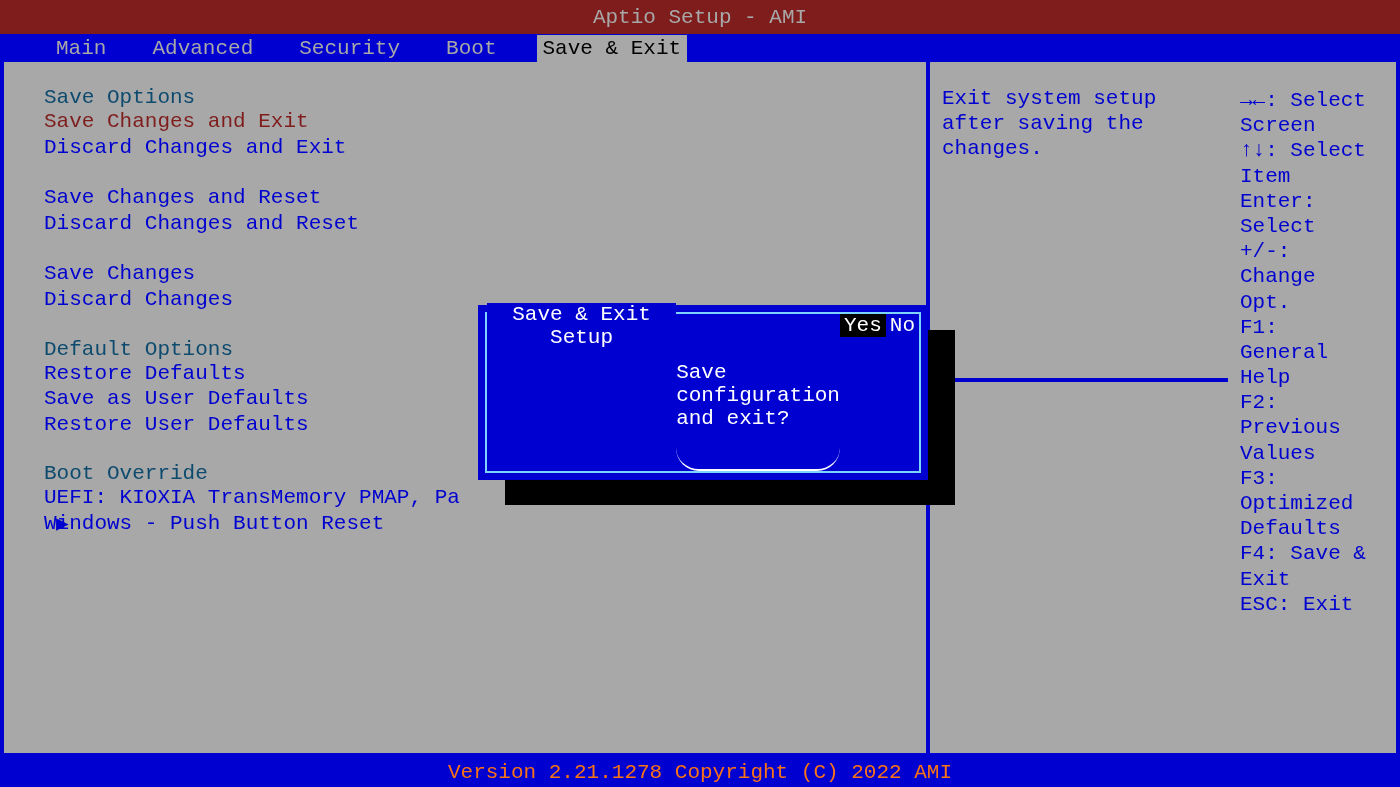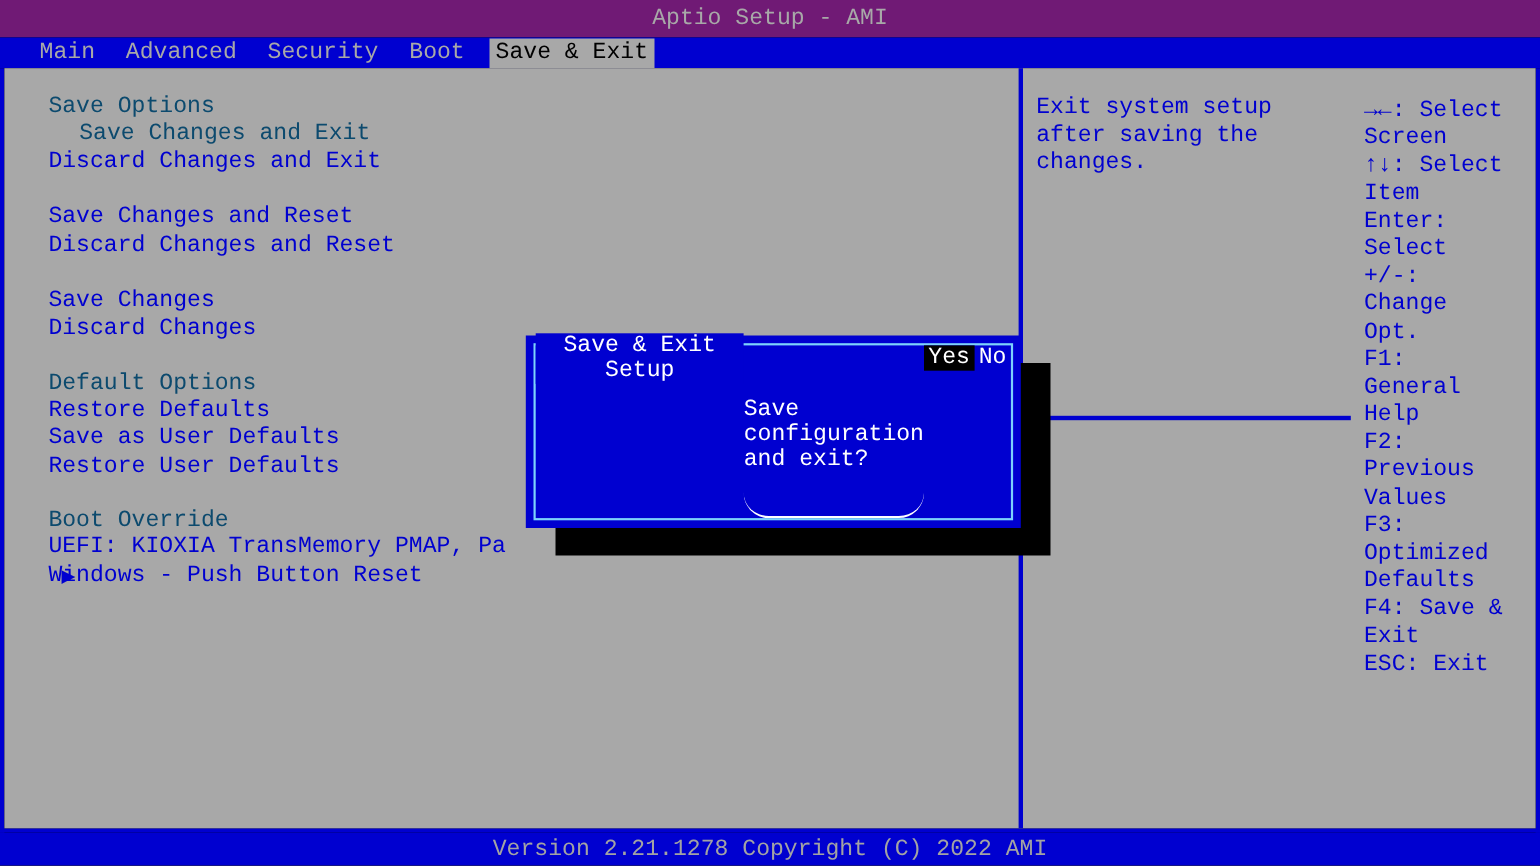--- a/index.html
+++ b/index.html
@@ -10,35 +10,35 @@
   body {
     width: 1400px;
     height: 787px;
     background: #000;
     font-family: 'Courier New', monospace;
     font-size: 21px;
     overflow: hidden;
     position: relative;
   }
   .header-bar {
-    background: #701a75;
+    background: #7f1d1d;
     color: #a8a8a8;
     height: 34px;
     display: flex;
     align-items: center;
     justify-content: center;
     font-weight: normal;
   }
   .tab-bar {
     background: #0000d0;
     height: 28px;
     display: flex;
     align-items: center;
-    padding-left: 30px;
-    gap: 16px;
+    padding-left: 50px;
+    gap: 34px;
   }
   .tab {
     color: #a8a8a8;
     padding: 2px 6px;
   }
   .tab.active {
     background: #a8a8a8;
     color: #000;
   }
   .main-area {
@@ -75,34 +75,33 @@
   .section-header {
     color: #0c4a6e;
     margin-bottom: 0;
   }
   .menu-item {
     color: #0000d0;
     cursor: default;
     line-height: 1.22;
   }
   .menu-item.selected {
-    color: #0c4a6e;
-    margin-left: 28px;
+    color: #7f1d1d;
   }
   .spacer {
     height: 25px;
   }
   .arrow-indicator {
     position: absolute;
     left: 12px;
     color: #0000d0;
   }
   .footer-bar {
     background: #0000d0;
-    color: #a3a3a3;
+    color: #f97316;
     height: 30px;
     display: flex;
     align-items: center;
     justify-content: center;
   }
   .dialog-shadow {
     position: absolute;
     top: 330px;
     left: 505px;
     width: 450px;

